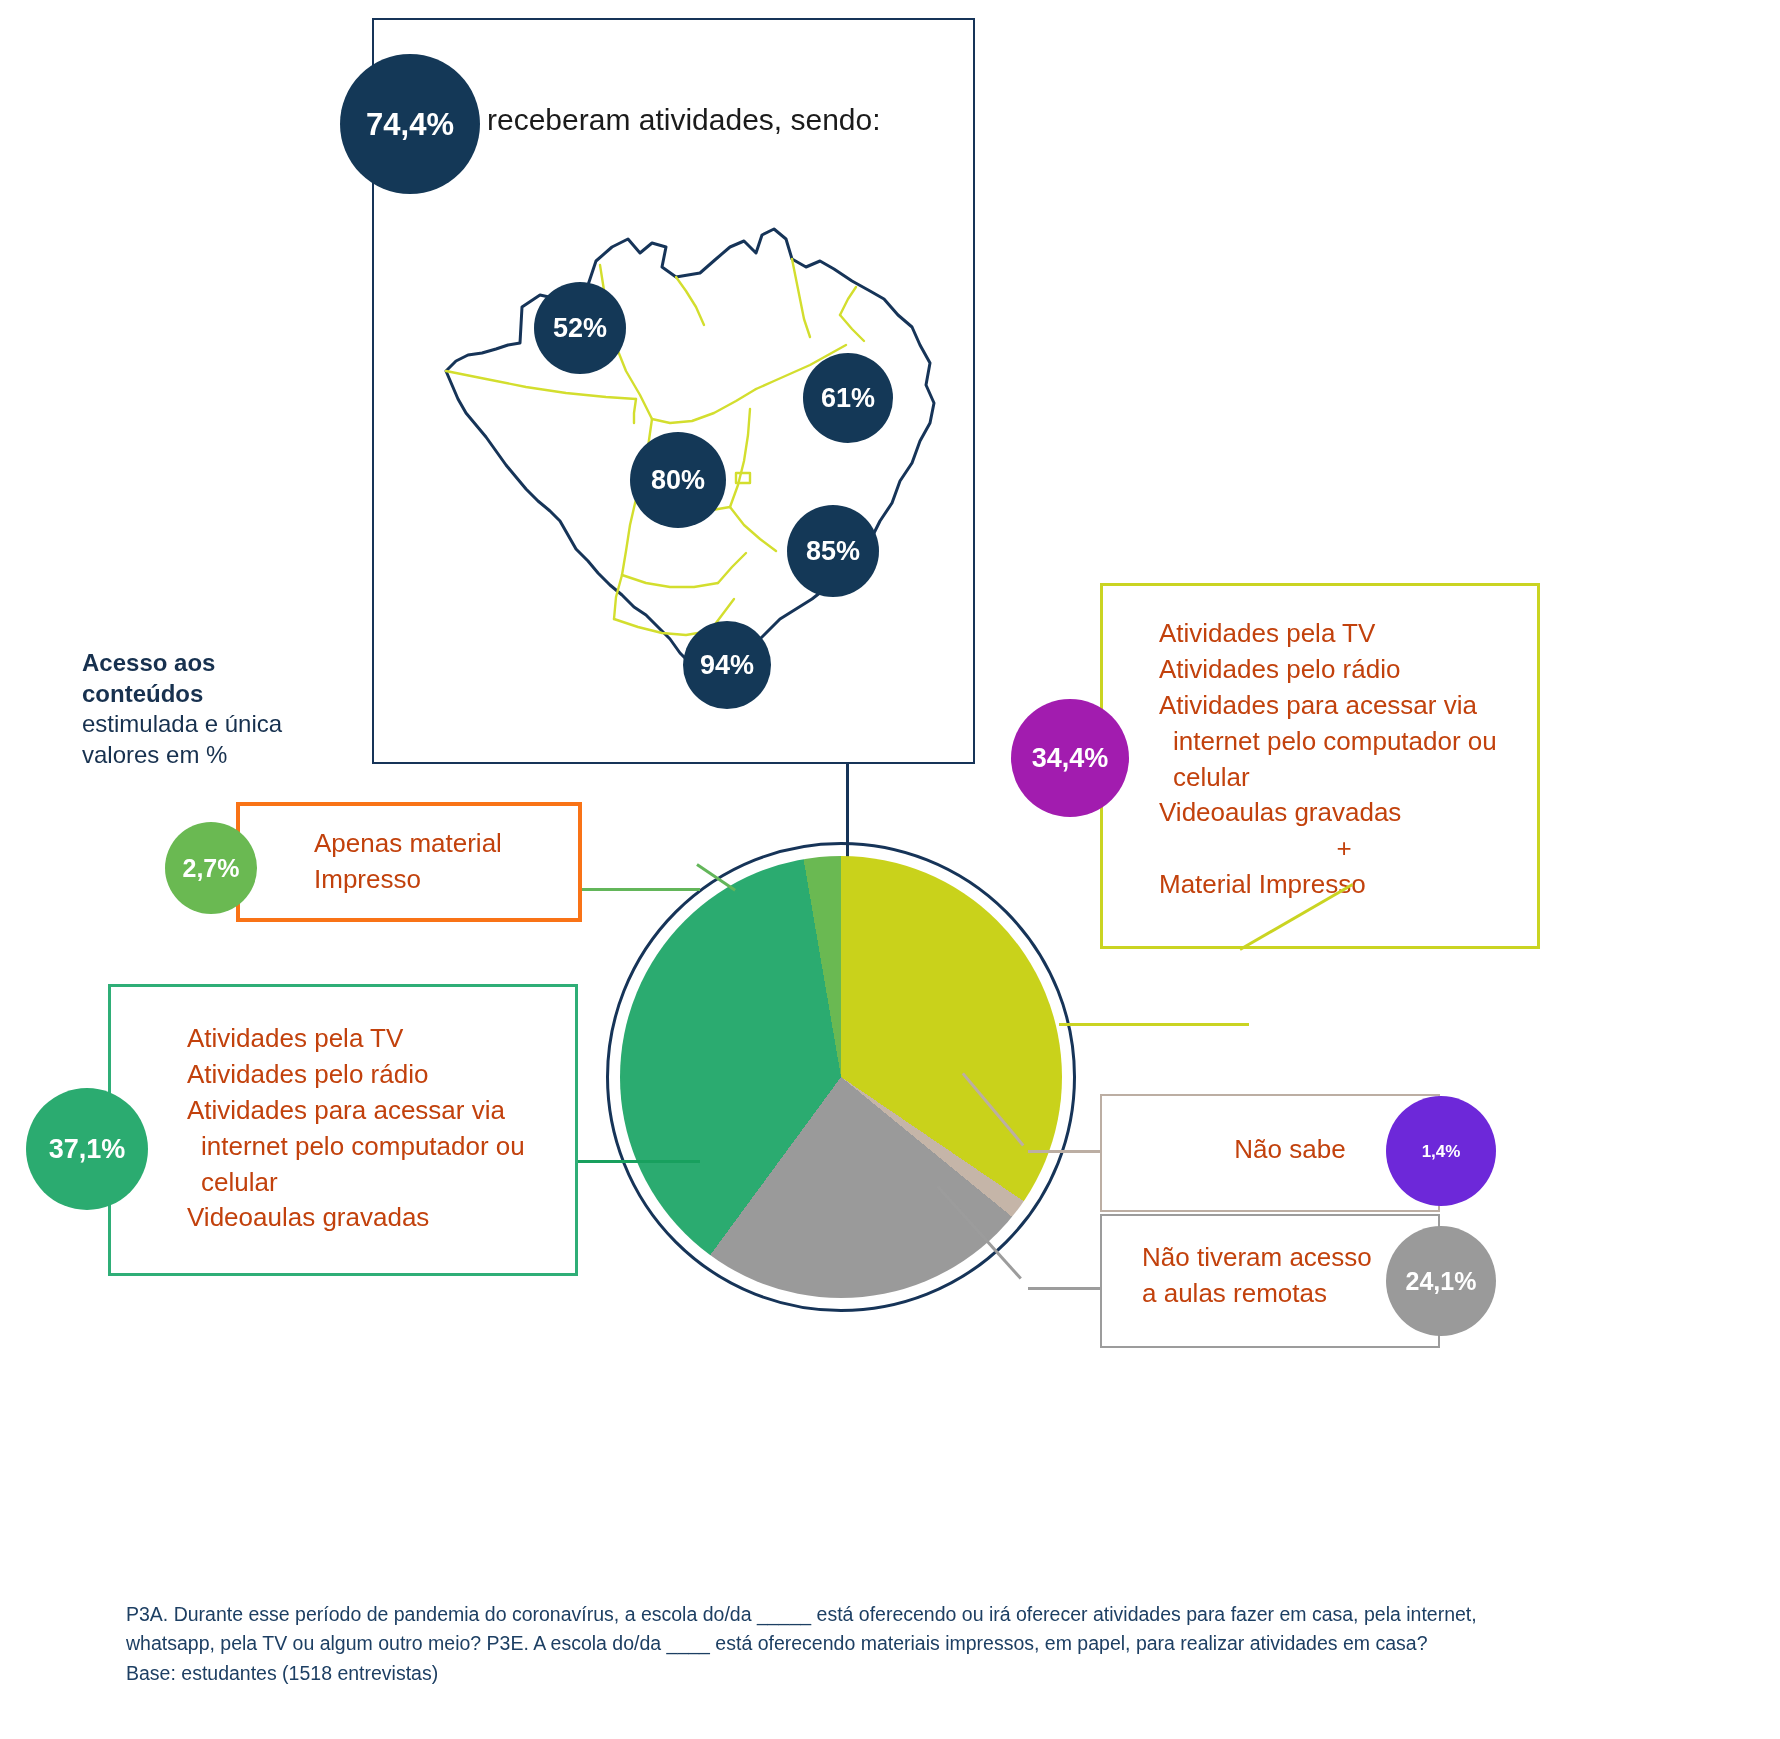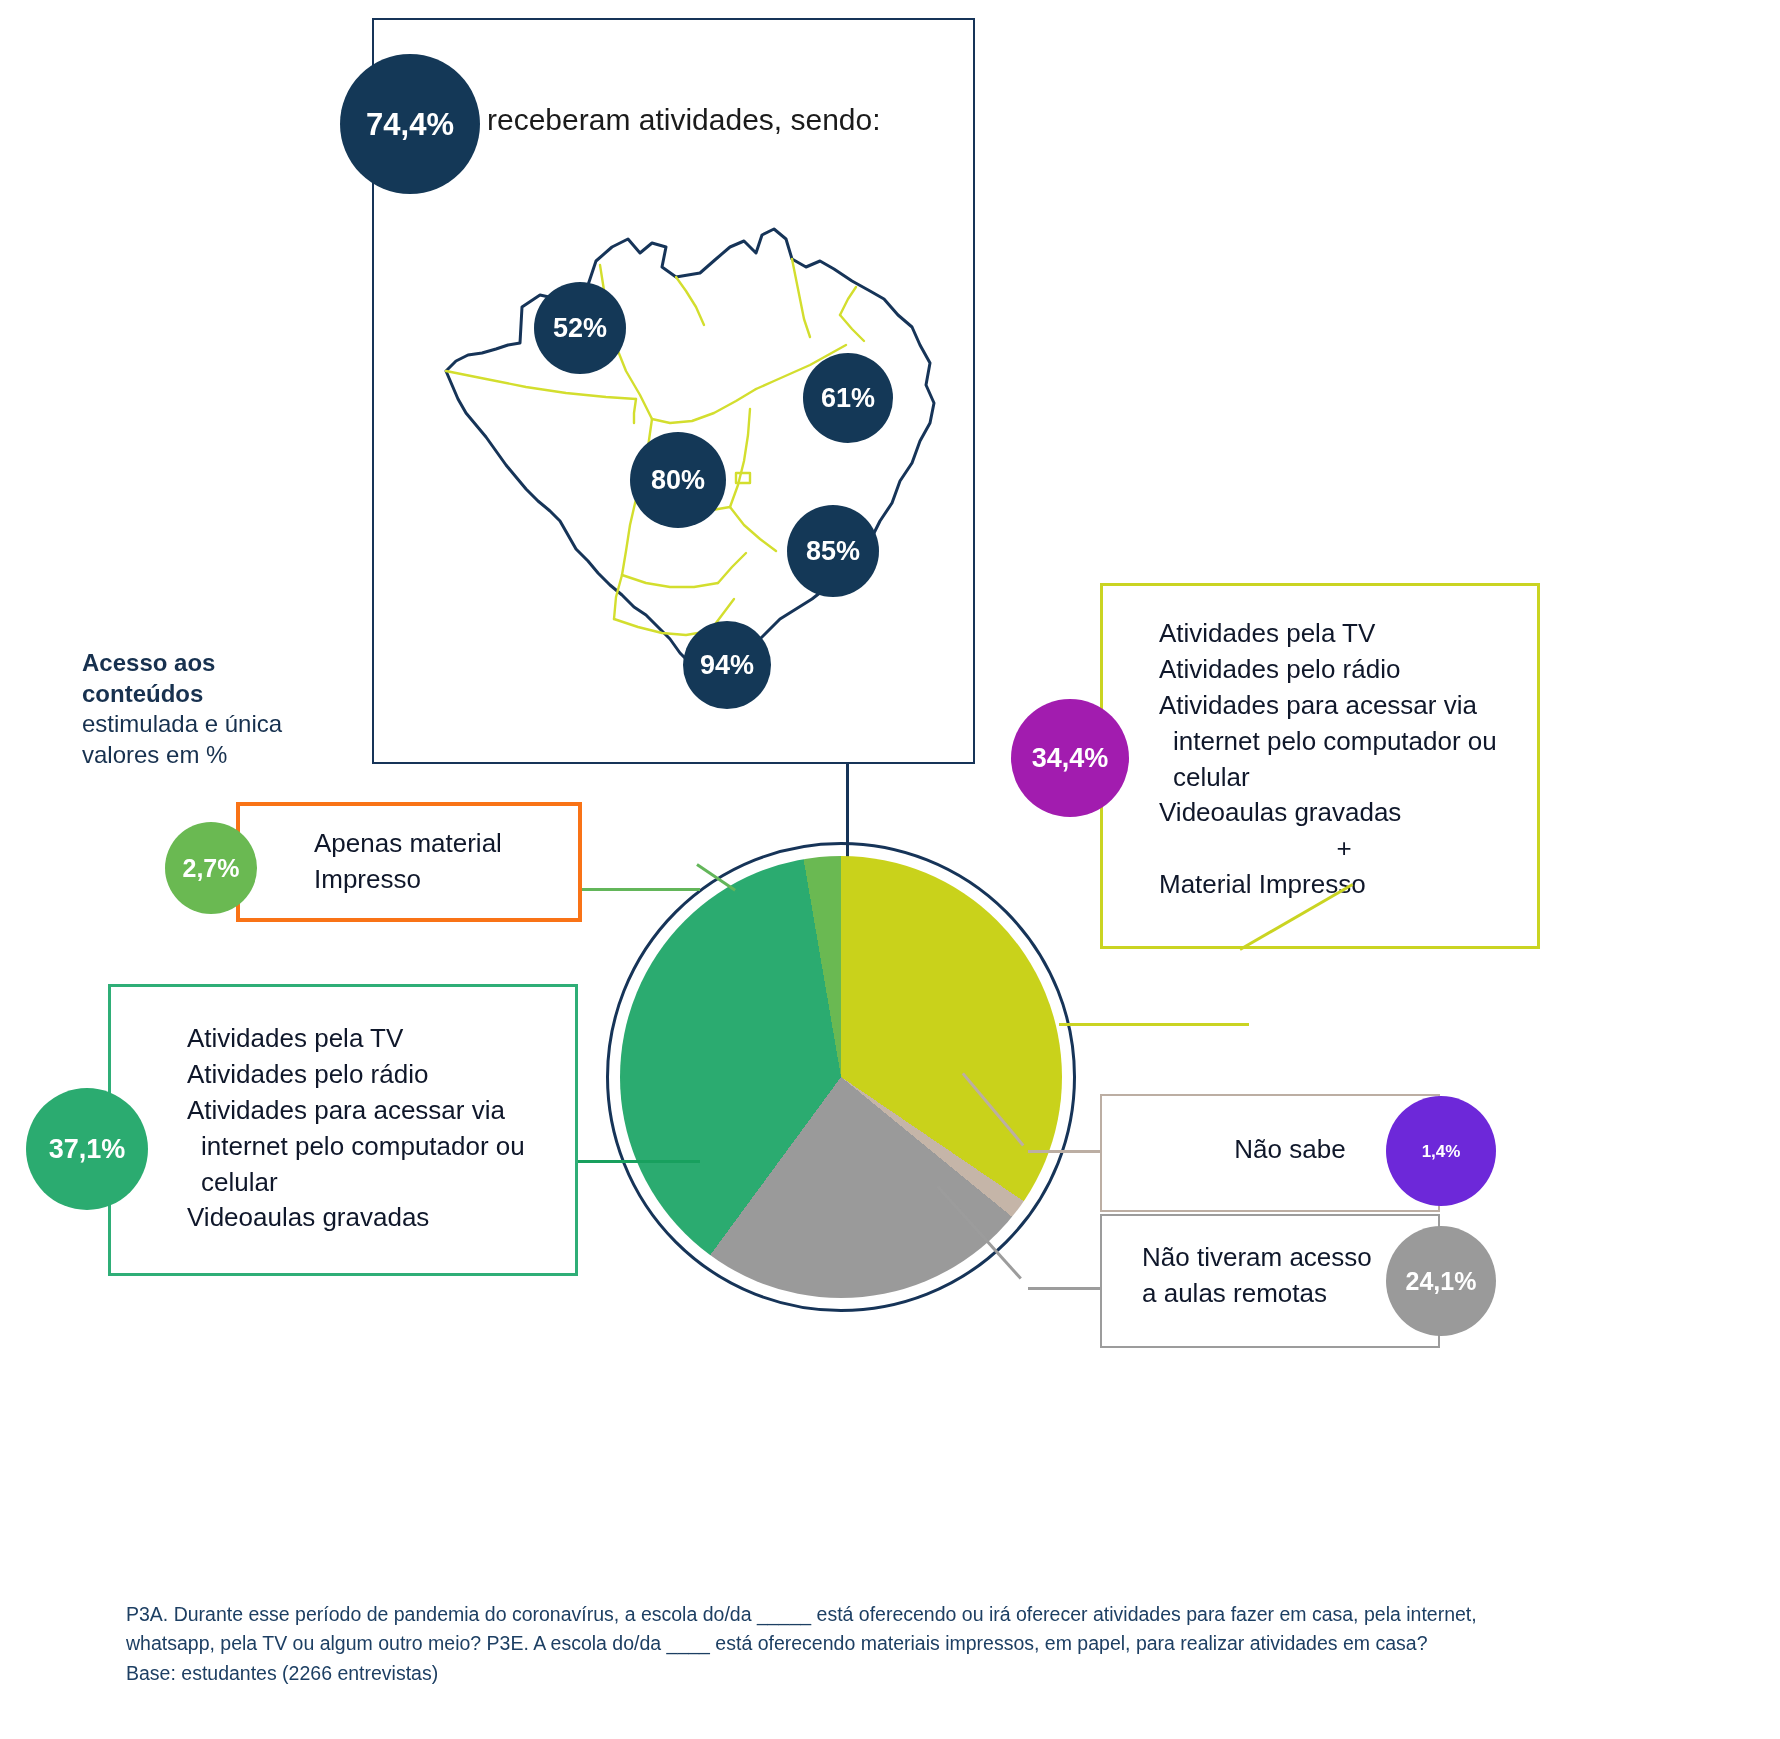--- a/index.html
+++ b/index.html
@@ -30,21 +30,21 @@
   #caption{left:82px;top:648px;width:260px;font-size:24px;line-height:1.28;}
   #caption .t-bold{font-weight:bold;}
 
   
   #pie-wrap{left:606px;top:842px;width:480px;height:480px;}
   #pie-ring{position:absolute;left:0;top:0;width:470px;height:470px;border:3px solid #163458;border-radius:50%;box-sizing:border-box;}
   #pie{position:absolute;left:14px;top:14px;width:442px;height:442px;border-radius:50%;}
 
   
   .cbox{box-sizing:border-box;background:#fff;}
-  .cb-text{font-size:26px;line-height:1.38;color:#0f172a;}
+  .cb-text{font-size:26px;line-height:1.38;color:#c2410c;}
   .bullets{list-style:none;margin:0;padding:0;}
   .bullets li{text-indent:-14px;padding-left:14px;}
   .bullets li.cont{text-indent:0;padding-left:14px;}
   .plus{text-align:center;}
 
   
   #box-yellow{left:1100px;top:583px;width:440px;height:366px;border:3px solid #cad422;}
   #box-yellow .cb-text{padding:30px 22px 0 56px;}
   #b-344{left:1011px;top:699px;width:118px;height:118px;font-size:27px;background:#a21caf;z-index:5;}
   #lead-yellow-1{left:1059px;top:1023px;width:190px;height:3px;background:#cad422;}
@@ -200,14 +200,14 @@
     <div>a aulas remotas</div>
   </div>
 </div>
 <div class="abs bubble" id="b-241">24,1%</div>
 <div class="abs" id="lead-gray-1"></div>
 <div class="abs" id="lead-gray-2"></div>
 
 <div class="abs" id="footnote">
   <div>P3A. Durante esse período de pandemia do coronavírus, a escola do/da _____ está oferecendo ou irá oferecer atividades para fazer em casa, pela internet,</div>
   <div>whatsapp, pela TV ou algum outro meio? P3E. A escola do/da ____ está oferecendo materiais impressos, em papel, para realizar atividades em casa?</div>
-  <div>Base: estudantes (2266 entrevistas)</div>
+  <div>Base: estudantes (1518 entrevistas)</div>
 </div>
 
 </body></html>

